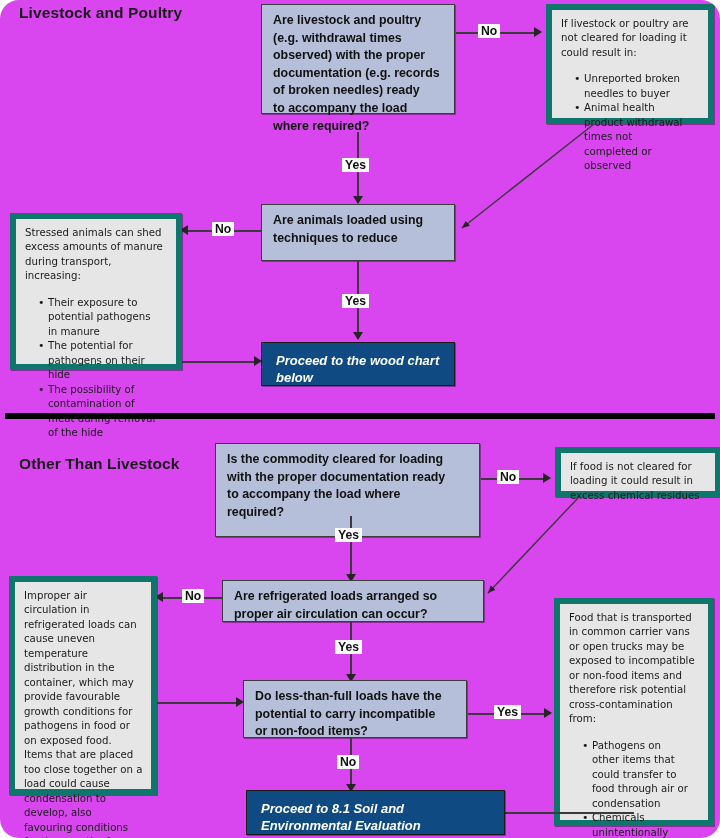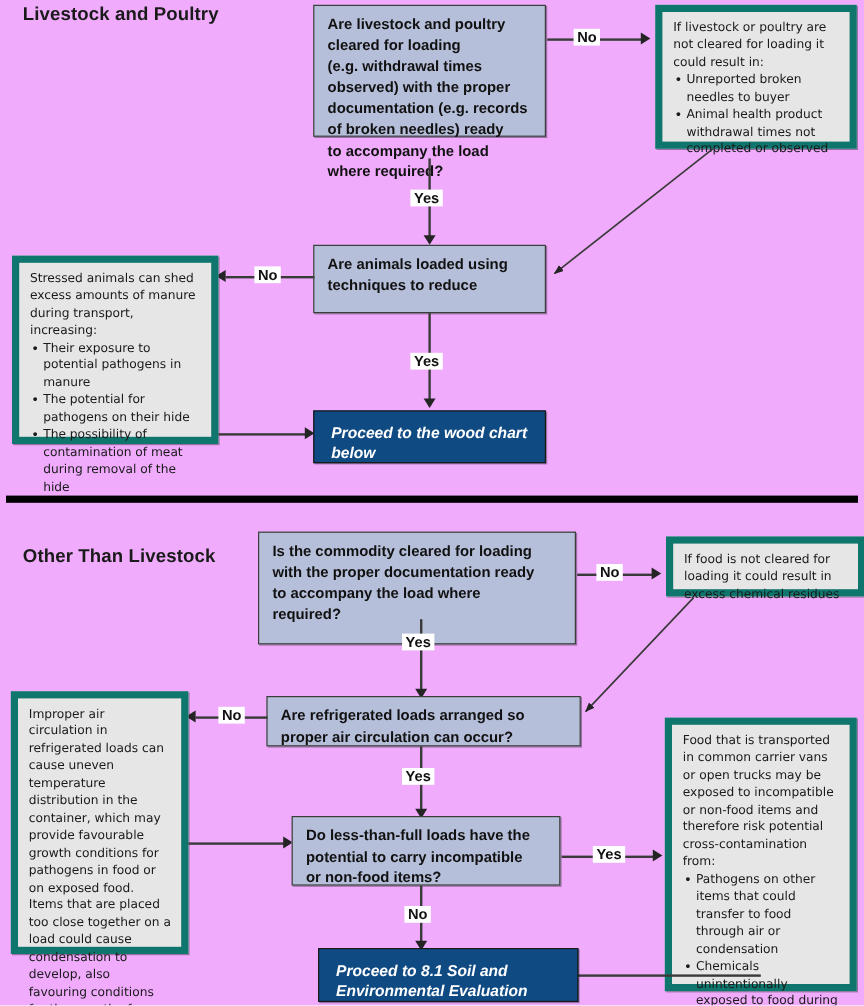--- a/index.html
+++ b/index.html
@@ -6,21 +6,22 @@
   html, body {
     margin: 0; padding: 0;
     background: #ffffff;
     font-family: "Liberation Sans", sans-serif;
   }
   #page {
     position: relative;
     width: 720px;
     height: 838px;
     overflow: hidden;
-    background: #f0abfc;
+    background: #d946ef;
+    border-radius: 19px;
   }
 
   
   .section-title {
     position: absolute;
     font-family: "Liberation Sans", sans-serif;
     font-weight: bold;
     font-size: 15.5px;
     color: #1a1a1a;
     letter-spacing: .1px;
@@ -60,21 +61,21 @@
     background: #e6e6e6;
     border: 6px solid #0f766e;
     padding: 7px 8px 7px 9px;
     font-family: "DejaVu Sans", sans-serif;
     font-size: 10.2px;
     line-height: 1.42;
     color: #1a1a1a;
   }
   .note-box p { margin: 0; }
   .note-box ul {
-    margin: 0; padding: 0; list-style: none;
+    margin: 12px; padding: 0; list-style: none;
   }
   .note-box li {
     position: relative;
     padding-left: 11px;
     margin: 0;
   }
   .note-box li::before {
     content: "\2022";
     position: absolute;
     left: 1px; top: -1px;
@@ -143,21 +144,20 @@
 </head>
 <body>
 
 <div id="page">
 
   <div class="section-title" style="left:19px; top:4px;">Livestock and Poultry</div>
 
   <div class="box q-box" style="left:261px; top:4px; width:194px; height:110px;">
     <div class="box-inner">
       <div>Are livestock and poultry</div>
-      <div>cleared for loading</div>
       <div>(e.g. withdrawal times</div>
       <div>observed) with the proper</div>
       <div>documentation (e.g. records</div>
       <div>of broken needles) ready</div>
       <div>to accompany the load</div>
       <div>where required?</div>
     </div>
   </div>
 
   <div class="hline" style="left:456px; top:32px; width:80px;"></div>
@@ -307,20 +307,20 @@
   </div>
 
   <div class="vline" style="left:350px; top:738px; height:52px;"></div>
   <div class="arrow-down" style="left:346px; top:784px;"></div>
   <div class="edge-label" style="left:337px; top:755px;">No</div>
 
   <div class="vline" style="left:632px; top:826px; height:1px; width:0;"></div>
   <div class="hline" style="left:472px; top:812px; width:162px;"></div>
   <div class="arrow-left" style="left:464px; top:807px;"></div>
 
-  <div class="box proceed-box" style="left:265px; top:790px; width:217px; height:45px;">
+  <div class="box proceed-box" style="left:246px; top:790px; width:259px; height:45px;">
     <div class="box-inner">
       <div>Proceed to 8.1 Soil and</div>
       <div>Environmental Evaluation</div>
     </div>
   </div>
 
 </div>
 
 </body></html>

